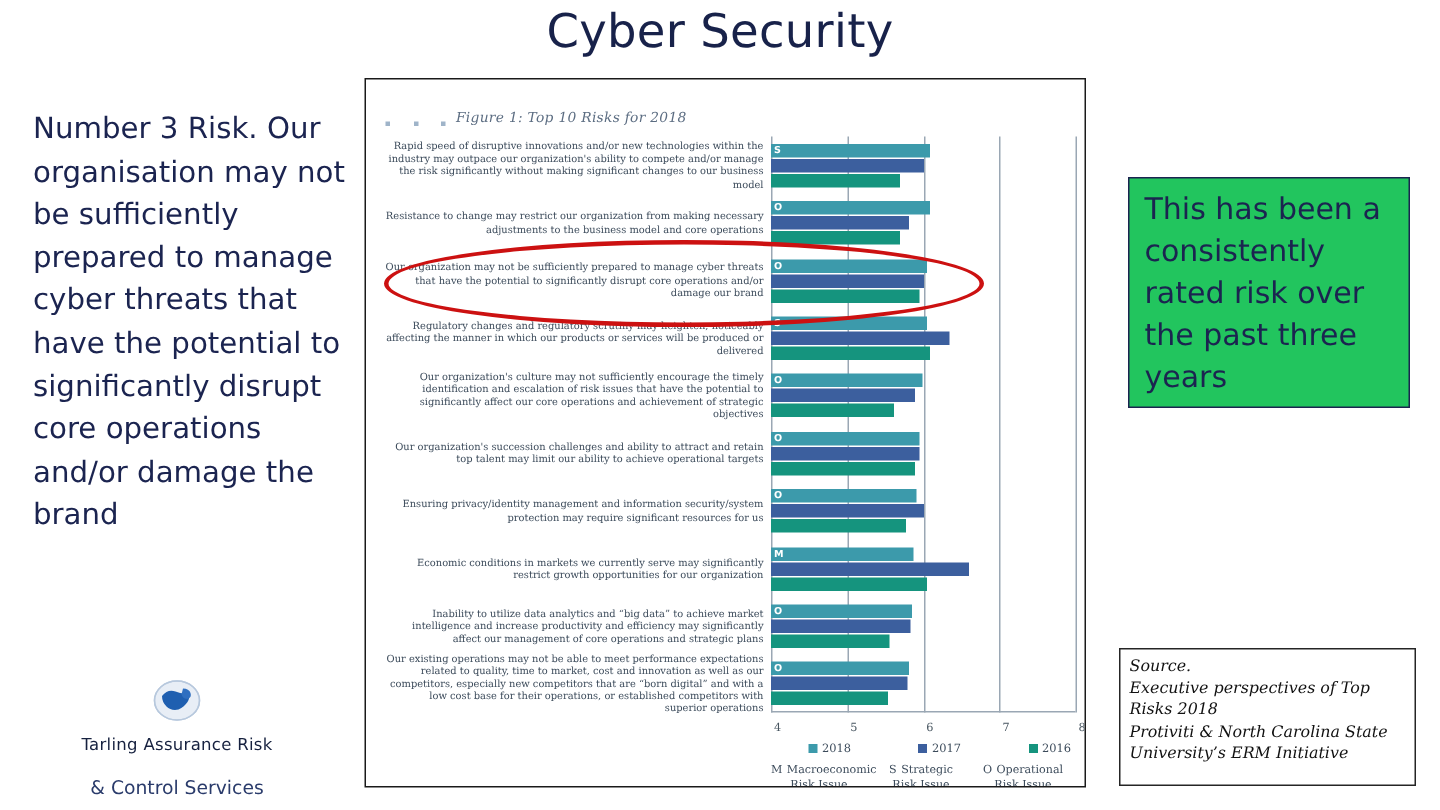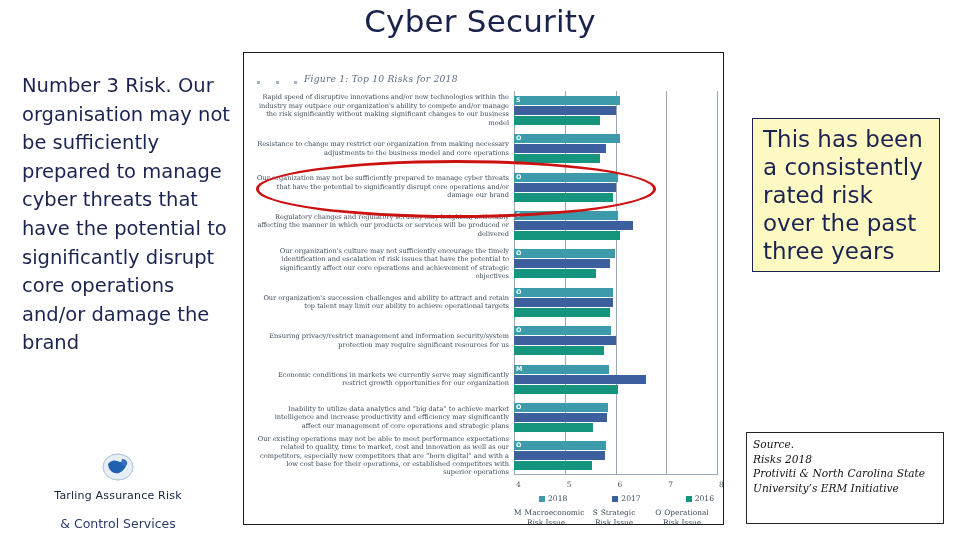--- a/index.html
+++ b/index.html
@@ -53,23 +53,23 @@
     font-size: 12.5px; color: #2a3b6b; margin-top: 14px;
     font-family: "DejaVu Sans", sans-serif;
   }
 
   
   #callout-box {
     position: absolute;
     left: 752px; top: 118px;
     width: 188px; height: 154px;
     border: 1px solid #1b2450;
-    background: #fef9c3;
+    background: #22c55e;
     padding: 6px 10px 0 10px;
-    font-size: 23px;
+    font-size: 20px;
     line-height: 28px;
     color: #1b2450;
     font-family: "DejaVu Sans", sans-serif;
   }
 
   
   #source-box {
     position: absolute;
     left: 746px; top: 432px;
     width: 198px; height: 92px;
@@ -208,20 +208,21 @@
     </svg>
   </span>
   <div id="logo-line-1">Tarling Assurance Risk</div>
   <div id="logo-line-2">&amp; Control Services</div>
 </div>
 
 <div id="callout-box">This has been a consistently rated risk over the past three years</div>
 
 <div id="source-box">
   <div>Source.</div>
+  <div>Executive perspectives of Top</div>
   <div>Risks 2018</div>
   <div>Protiviti &amp; North Carolina State</div>
   <div>University’s ERM Initiative</div>
 </div>
 
 <div id="figure-frame">
   <div id="figure-bullets">
     <i></i>
       <i></i>
       <i></i>
@@ -229,21 +230,21 @@
   <div id="figure-caption">Figure 1: Top 10 Risks for 2018</div>
 
   <div id="plot">
     <div id="cat-col">
         <div class="risk-label" style="top: 2px; height: 34.4px; display: flex; align-items: center; justify-content: flex-end;">Rapid speed of disruptive innovations and/or new technologies within the industry may outpace our organization's ability to compete and/or manage the risk significantly without making significant changes to our business model</div>
         <div class="risk-label" style="top: 40.4px; height: 34.4px; display: flex; align-items: center; justify-content: flex-end;">Resistance to change may restrict our organization from making necessary adjustments to the business model and core operations</div>
         <div class="risk-label" style="top: 78.8px; height: 34.4px; display: flex; align-items: center; justify-content: flex-end;">Our organization may not be sufficiently prepared to manage cyber threats that have the potential to significantly disrupt core operations and/or damage our brand</div>
         <div class="risk-label" style="top: 117.2px; height: 34.4px; display: flex; align-items: center; justify-content: flex-end;">Regulatory changes and regulatory scrutiny may heighten, noticeably affecting the manner in which our products or services will be produced or delivered</div>
         <div class="risk-label" style="top: 155.6px; height: 34.4px; display: flex; align-items: center; justify-content: flex-end;">Our organization's culture may not sufficiently encourage the timely identification and escalation of risk issues that have the potential to significantly affect our core operations and achievement of strategic objectives</div>
         <div class="risk-label" style="top: 194px; height: 34.4px; display: flex; align-items: center; justify-content: flex-end;">Our organization's succession challenges and ability to attract and retain top talent may limit our ability to achieve operational targets</div>
-        <div class="risk-label" style="top: 232.4px; height: 34.4px; display: flex; align-items: center; justify-content: flex-end;">Ensuring privacy/restrict management and information security/system protection may require significant resources for us</div>
+        <div class="risk-label" style="top: 232.4px; height: 34.4px; display: flex; align-items: center; justify-content: flex-end;">Ensuring privacy/identity management and information security/system protection may require significant resources for us</div>
         <div class="risk-label" style="top: 270.8px; height: 34.4px; display: flex; align-items: center; justify-content: flex-end;">Economic conditions in markets we currently serve may significantly restrict growth opportunities for our organization</div>
         <div class="risk-label" style="top: 309.2px; height: 34.4px; display: flex; align-items: center; justify-content: flex-end;">Inability to utilize data analytics and “big data” to achieve market intelligence and increase productivity and efficiency may significantly affect our management of core operations and strategic plans</div>
         <div class="risk-label" style="top: 347.6px; height: 34.4px; display: flex; align-items: center; justify-content: flex-end;">Our existing operations may not be able to meet performance expectations related to quality, time to market, cost and innovation as well as our competitors, especially new competitors that are “born digital” and with a low cost base for their operations, or established competitors with superior operations</div>
       </div>
     <div id="bars-col">
       <div class="axis-base"></div>
     <div class="grid-line" style="left: 0px;"></div>
         <div class="tick-label" style="left: 2px;">4</div>
         <div class="grid-line" style="left: 50.75px;"></div>
         <div class="tick-label" style="left: 52.75px;">5</div>

